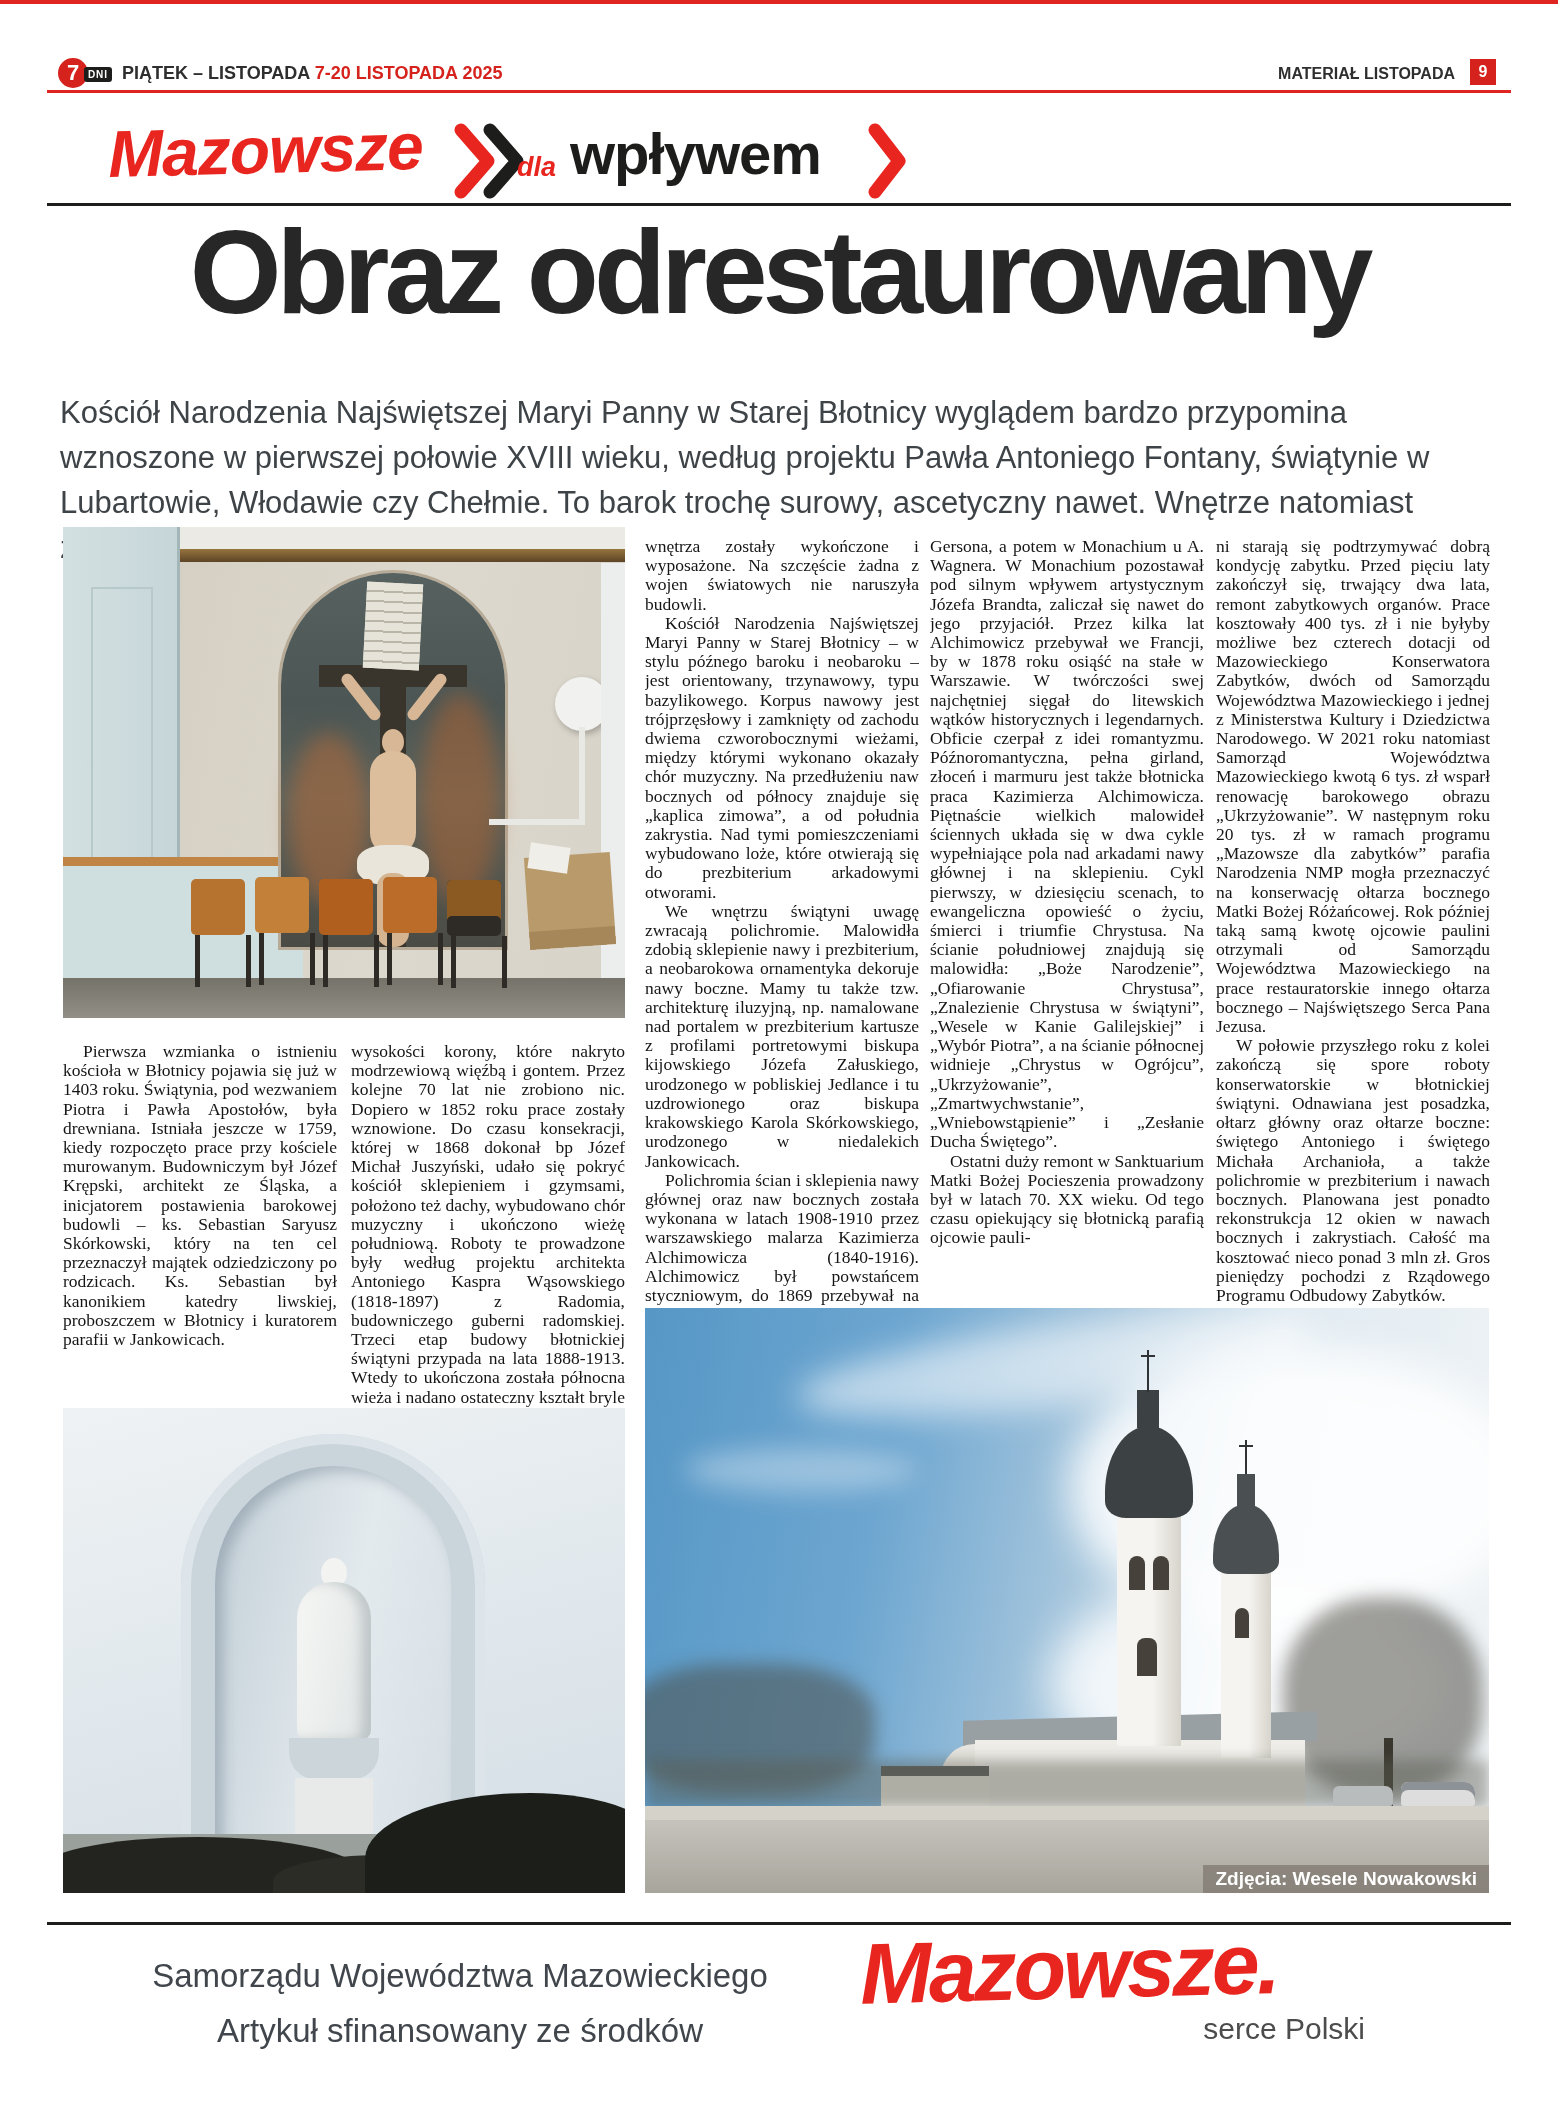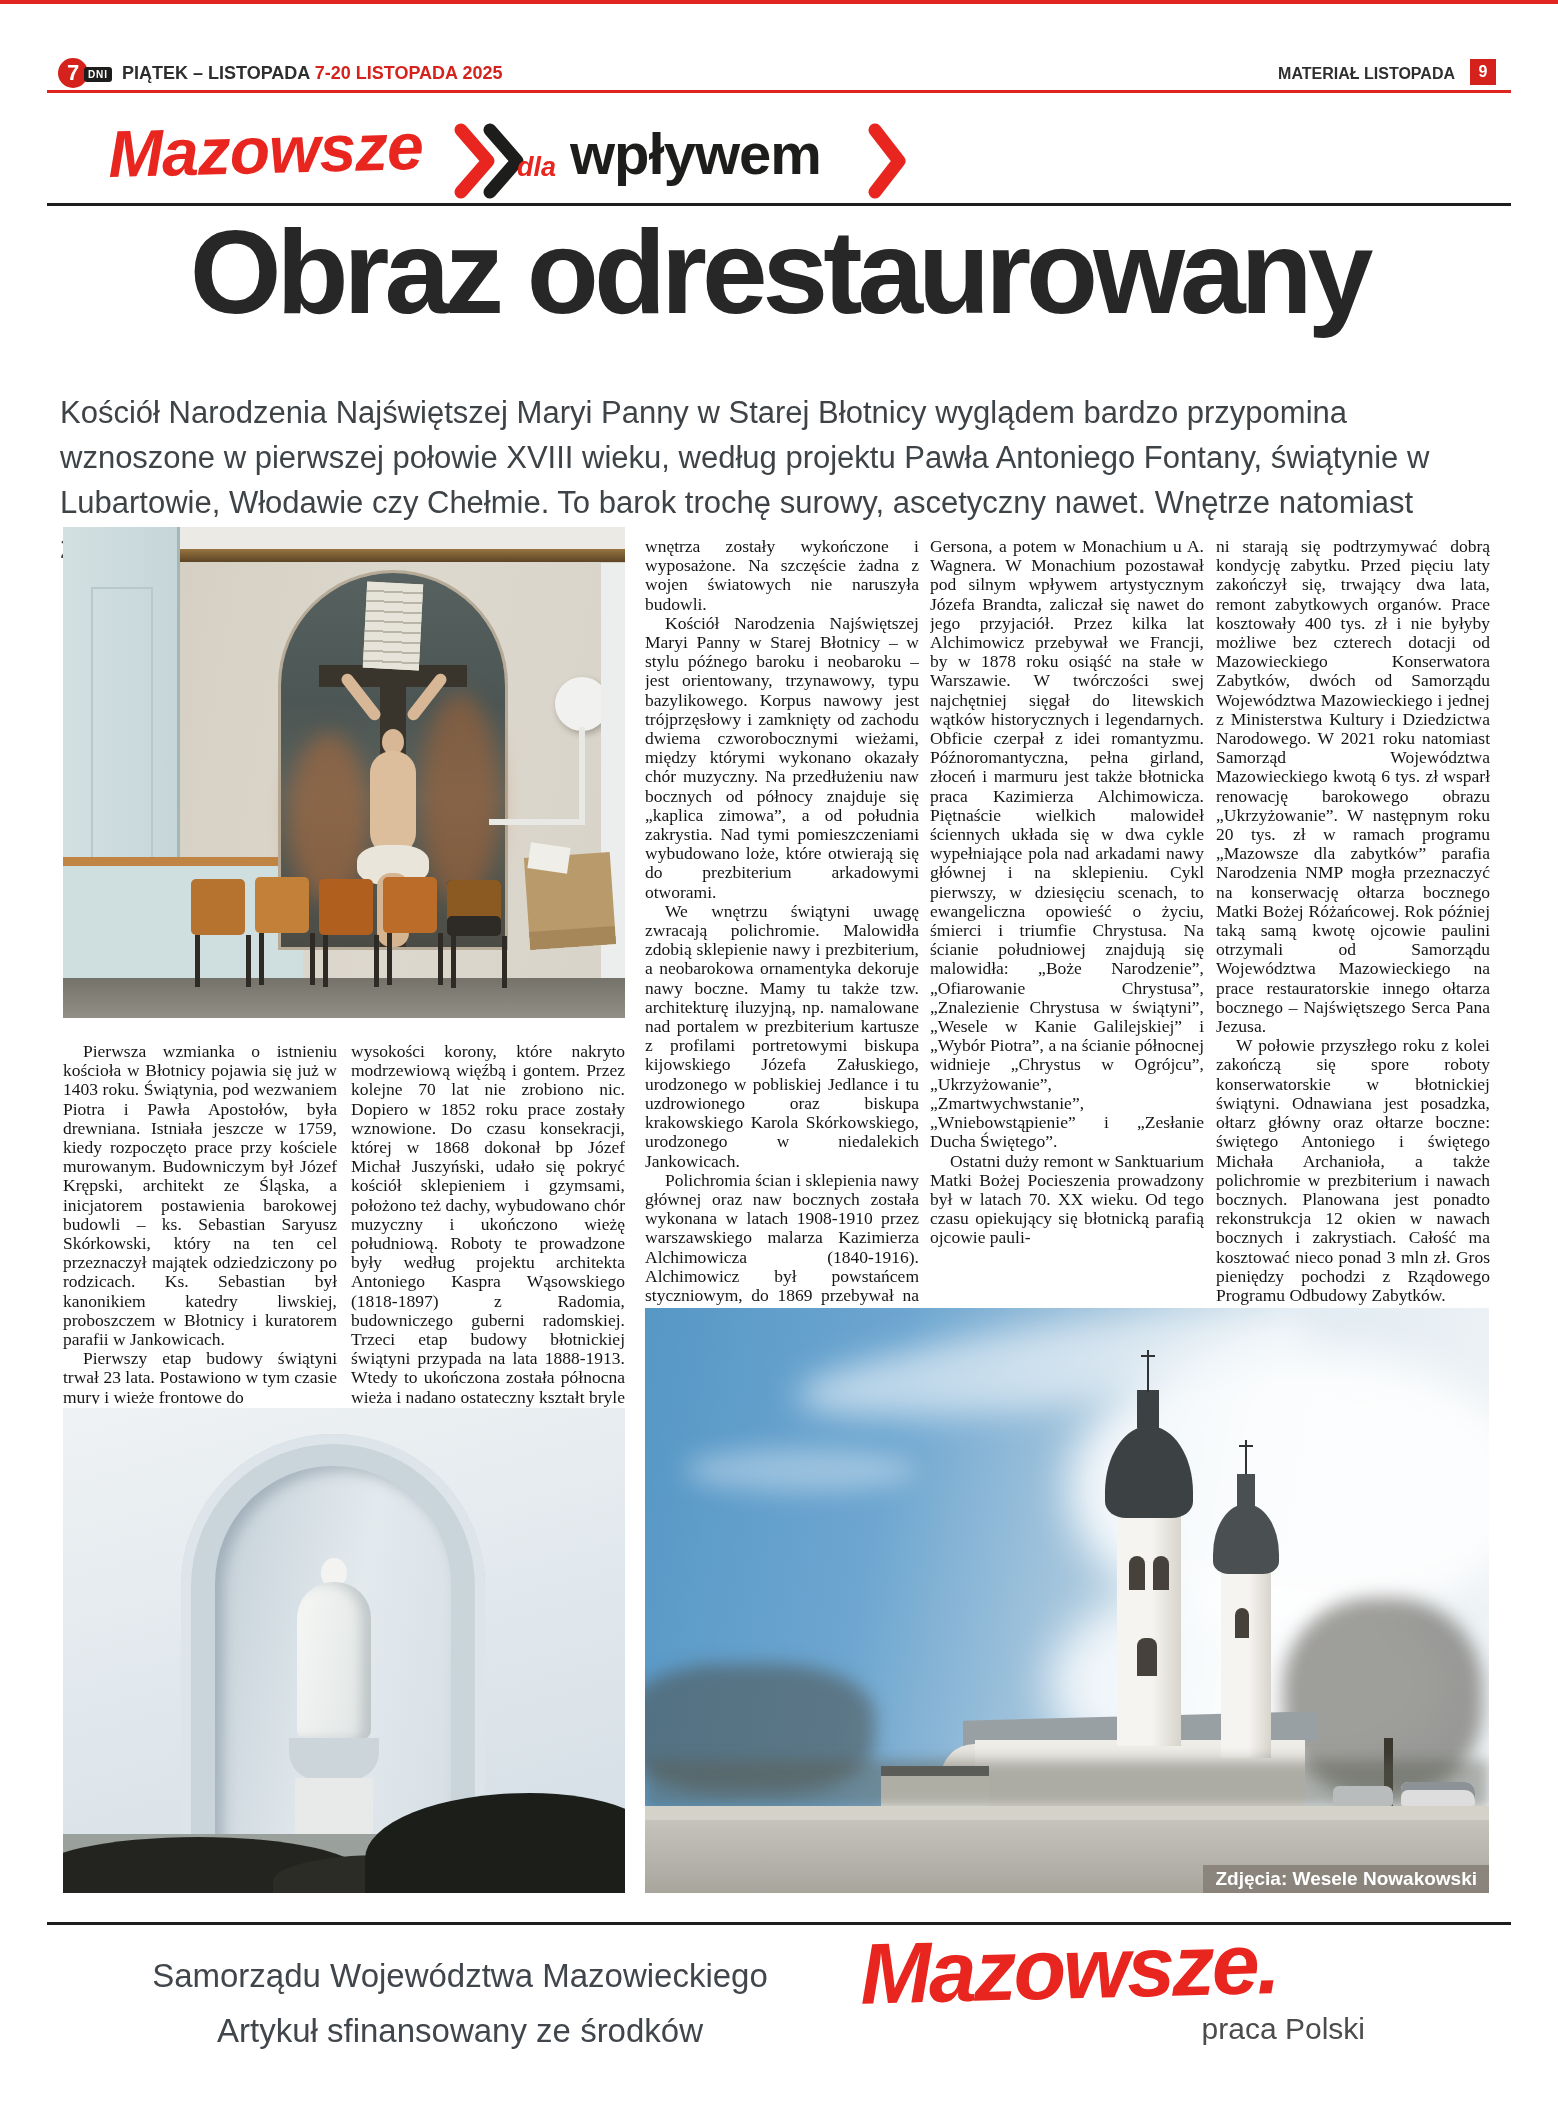--- a/index.html
+++ b/index.html
@@ -159,21 +159,20 @@
   <div class="abs bn-zabytkow">wpływem</div>
   <svg class="abs bn-chev" style="left:866px;" width="42" height="78" viewBox="0 0 42 78">
     <path d="M9 8 L33 39 L9 70" stroke="#e8251f" stroke-width="13" fill="none" stroke-linecap="round" stroke-linejoin="round"></path>
   </svg>
 
   <div class="abs headline">Obraz odrestaurowany</div>
   <div class="abs lead">Kościół Narodzenia Najświętszej Maryi Panny w Starej Błotnicy wyglądem bardzo przypomina wznoszone w pierwszej połowie XVIII wieku, według projektu Pawła Antoniego Fontany, świątynie w Lubartowie, Włodawie czy Chełmie. To barok trochę surowy, ascetyczny nawet. Wnętrze natomiast zachwyca bogactwem.</div>
 
   <div class="col c1">
       <p class="indent">Pierwsza wzmianka o istnieniu kościoła w Błotnicy pojawia się już w 1403 roku. Świątynia, pod wezwaniem Piotra i Pawła Apostołów, była drewniana. Istniała jeszcze w 1759, kiedy rozpoczęto prace przy kościele murowanym. Budowniczym był Józef Krępski, architekt ze Śląska, a inicjatorem postawienia barokowej budowli – ks. Sebastian Saryusz Skórkowski, który na ten cel przeznaczył majątek odziedziczony po rodzicach. Ks. Sebastian był kanonikiem katedry liwskiej, proboszczem w Błotnicy i kuratorem parafii w Jankowicach.</p>
-      <p class="indent">Pierwszy etap budowy świątyni trwał 23 lata. Postawiono w tym czasie mury i wieże frontowe do</p>
     </div>
   <div class="col c2">
       <p>wysokości korony, które nakryto modrzewiową więźbą i gontem. Przez kolejne 70 lat nie zrobiono nic. Dopiero w 1852 roku prace zostały wznowione. Do czasu konsekracji, której w 1868 dokonał bp Józef Michał Juszyński, udało się pokryć kościół sklepieniem i gzymsami, położono też dachy, wybudowano chór muzyczny i ukończono wieżę południową. Roboty te prowadzone były według projektu architekta Antoniego Kaspra Wąsowskiego (1818-1897) z Radomia, budowniczego guberni radomskiej. Trzeci etap budowy błotnickiej świątyni przypada na lata 1888-1913. Wtedy to ukończona została północna wieża i nadano ostateczny kształt bryle kościoła. Także</p>
     </div>
   <div class="col c3">
       <p>wnętrza zostały wykończone i wyposażone. Na szczęście żadna z wojen światowych nie naruszyła budowli.</p>
       <p class="indent">Kościół Narodzenia Najświętszej Maryi Panny w Starej Błotnicy – w stylu późnego baroku i neobaroku – jest orientowany, trzynawowy, typu bazylikowego. Korpus nawowy jest trójprzęsłowy i zamknięty od zachodu dwiema czworobocznymi wieżami, między którymi wykonano okazały chór muzyczny. Na przedłużeniu naw bocznych od północy znajduje się „kaplica zimowa”, a od południa zakrystia. Nad tymi pomieszczeniami wybudowano loże, które otwierają się do prezbiterium arkadowymi otworami.</p>
       <p class="indent">We wnętrzu świątyni uwagę zwracają polichromie. Malowidła zdobią sklepienie nawy i prezbiterium, a neobarokowa ornamentyka dekoruje nawy boczne. Mamy tu także tzw. architekturę iluzyjną, np. namalowane nad portalem w prezbiterium kartusze z profilami portretowymi biskupa kijowskiego Józefa Załuskiego, urodzonego w pobliskiej Jedlance i tu uzdrowionego oraz biskupa krakowskiego Karola Skórkowskiego, urodzonego w niedalekich Jankowicach.</p>
       <p class="indent">Polichromia ścian i sklepienia nawy głównej oraz naw bocznych została wykonana w latach 1908-1910 przez warszawskiego malarza Kazimierza Alchimowicza (1840-1916). Alchimowicz był powstańcem styczniowym, do 1869 przebywał na zesłaniu w Wierchutorii za Uralem. Po powrocie uczył się w Klasie Rysunkowej i prywatnej pracowni Wojciecha</p>
     </div>
@@ -283,15 +282,15 @@
     <div class="p3-car2"></div>
 
     <div class="credit">Zdjęcia: Wesele Nowakowski</div>
   </div>
 
   <div class="abs ft-text">
     <div>Samorządu Województwa Mazowieckiego</div>
     <div>Artykuł sfinansowany ze środków</div>
   </div>
   <div class="abs ft-logo">Mazowsze.</div>
-  <div class="abs ft-sub">praca Polski</div>
+  <div class="abs ft-sub">serce Polski</div>
 
 </div>
 
 </body></html>

